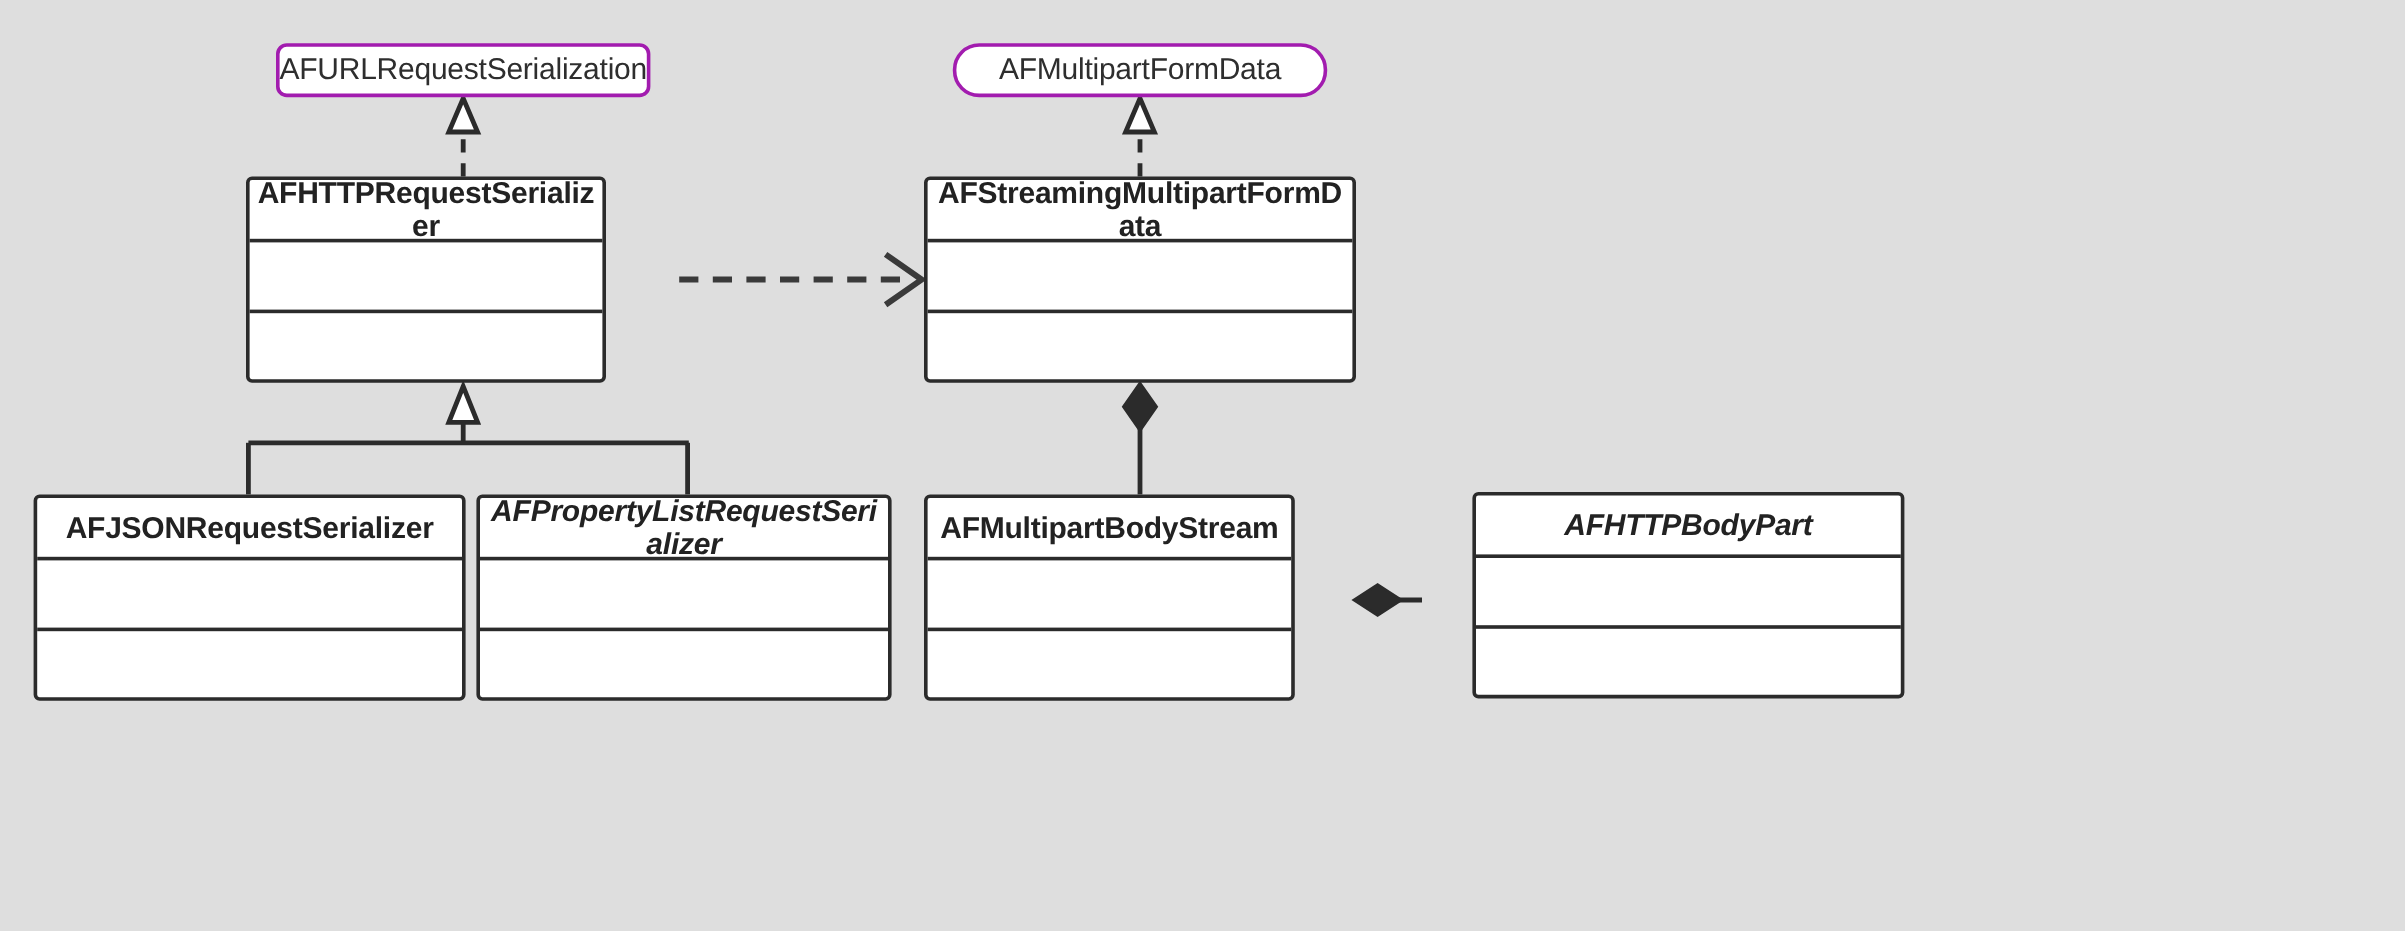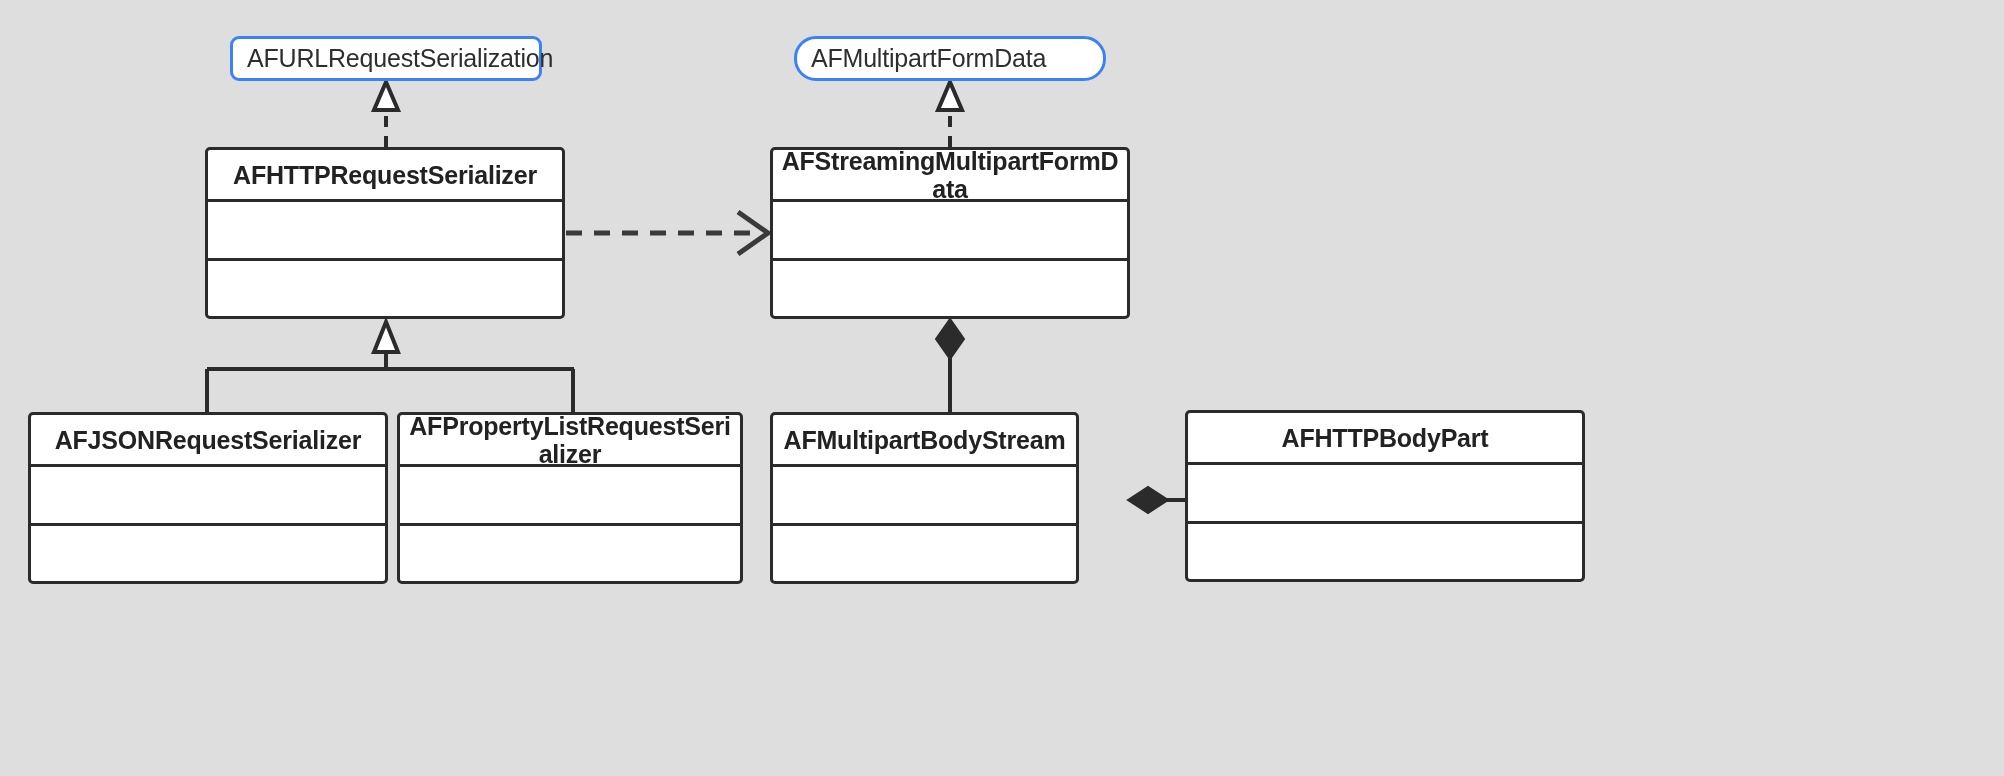--- a/index.html
+++ b/index.html
@@ -21,24 +21,25 @@
     top: 0;
     width: 2004px;
     height: 776px;
     pointer-events: none;
   }
   
   .protocol-node {
     position: absolute;
     box-sizing: border-box;
     background: #ffffff;
-    border: 3px solid #3b82f6;
+    border: 3px solid #a21caf;
     border-radius: 9px;
     display: flex;
     align-items: center;
+    justify-content: center;
     z-index: 2;
   }
   .protocol-title {
     font-size: 25px;
     font-weight: 400;
     color: #2e2e2e;
     letter-spacing: -0.2px;
     text-align: center;
     line-height: 1.15;
     padding: 0 14px;
@@ -124,21 +125,21 @@
   </svg>
 
   <div class="protocol-node" style="left:230px; top:36px; width:312px; height:45px;">
     <div class="protocol-title">AFURLRequestSerialization</div>
   </div>
 
   <div class="protocol-node" style="left:794px; top:36px; width:312px; height:45px;border-radius:22px;">
     <div class="protocol-title">AFMultipartFormData</div>
   </div>
 
-  <div class="class-node" style="left:205px; top:147px; width:360px; height:172px;">
+  <div class="class-node" style="left:205px; top:147px; width:300px; height:172px;">
     <div class="class-title-cell" style="height:52px;">
       <div class="class-title">AFHTTPRequestSerializer</div>
     </div>
     <div class="class-attrs-cell"></div>
     <div class="class-ops-cell"></div>
   </div>
 
   <div class="class-node" style="left:28px; top:412px; width:360px; height:172px;">
     <div class="class-title-cell" style="height:52px;">
       <div class="class-title">AFJSONRequestSerializer</div>
@@ -149,36 +150,36 @@
 
   <div class="class-node" style="left:770px; top:147px; width:360px; height:172px;">
     <div class="class-title-cell" style="height:52px;">
       <div class="class-title">AFStreamingMultipartFormData</div>
     </div>
     <div class="class-attrs-cell"></div>
     <div class="class-ops-cell"></div>
   </div>
 
   <div class="class-node" style="left:397px; top:412px; width:346px; height:172px;">
-    <div class="class-title-cell" style="height:52px;">
+    <div class="class-title-cell" style="height:52px;font-style:italic;">
       <div class="class-title">AFPropertyListRequestSerializer</div>
     </div>
     <div class="class-attrs-cell"></div>
     <div class="class-ops-cell"></div>
   </div>
 
   <div class="class-node" style="left:770px; top:412px; width:309px; height:172px;">
     <div class="class-title-cell" style="height:52px;">
       <div class="class-title">AFMultipartBodyStream</div>
     </div>
     <div class="class-attrs-cell"></div>
     <div class="class-ops-cell"></div>
   </div>
 
-  <div class="class-node" style="left:1185px; top:410px; width:400px; height:172px;">
+  <div class="class-node" style="left:1227px; top:410px; width:360px; height:172px;font-style:italic;">
     <div class="class-title-cell" style="height:52px;">
       <div class="class-title">AFHTTPBodyPart</div>
     </div>
     <div class="class-attrs-cell"></div>
     <div class="class-ops-cell"></div>
   </div>
 
 </div>
 
 </body></html>

